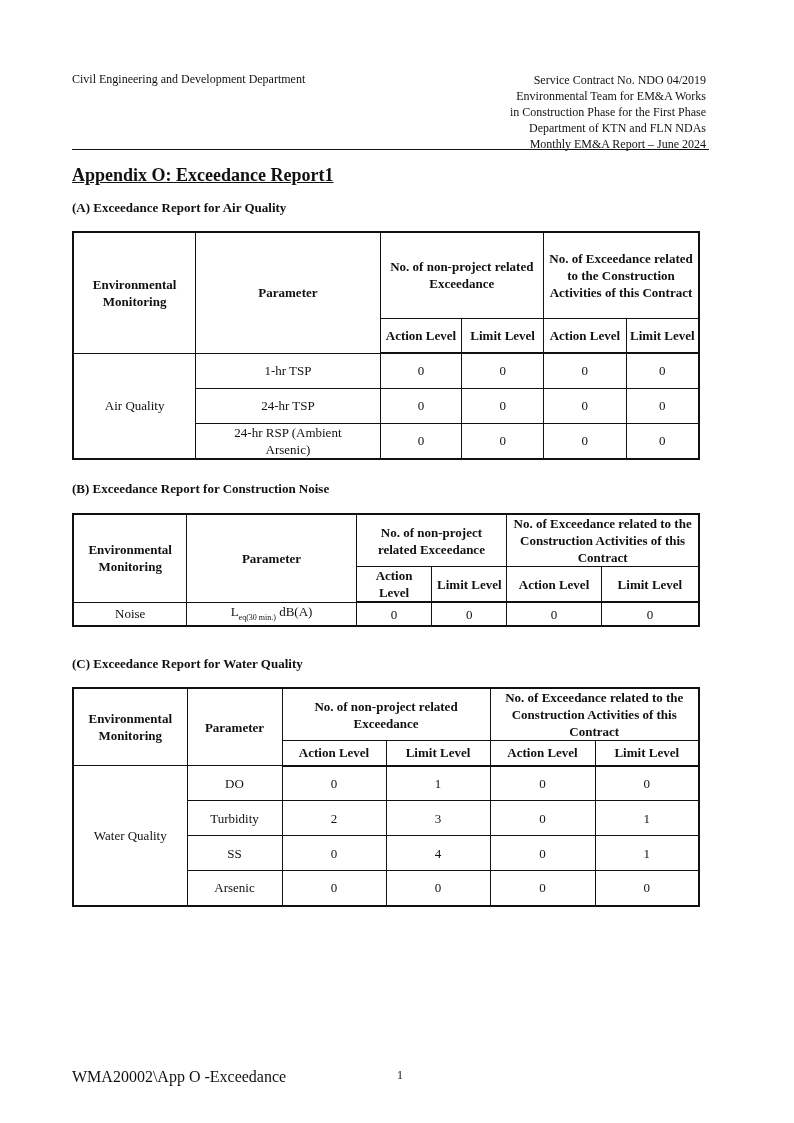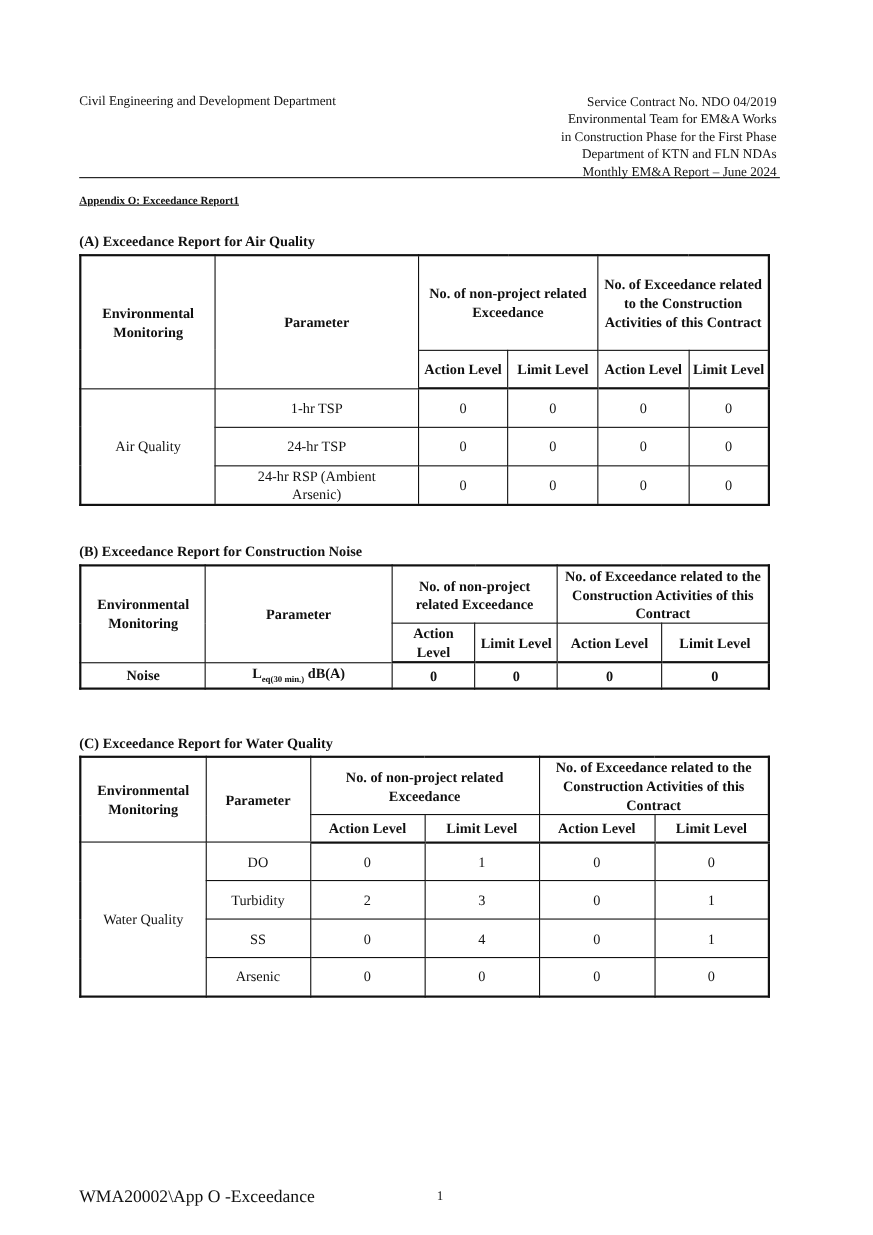--- a/index.html
+++ b/index.html
@@ -1,21 +1,21 @@
 <!DOCTYPE html>
 <html><head>
 <meta charset="utf-8">
 <style>
   html, body { margin:0; padding:0; background:#ffffff; }
   body { width:794px; height:1123px; position:relative; font-family:"Liberation Serif", serif; color:#111; overflow:hidden; }
-  .abs { position:absolute;margin-top:12px; }
+  .abs { position:absolute; }
   .hdr-left { left:72px; top:72px; font-size:12px; }
   .hdr-right { right:88px; top:72px; font-size:12px; text-align:right; line-height:16px; }
   .hdr-rule { left:72px; top:149px; width:637px; height:0; border-top:1.5px solid #111; }
-  .title { left:72px; top:165px; font-size:10px; font-weight:bold; text-decoration:underline; }
+  .title { left:72px; top:165px; font-size:18px; font-weight:bold; text-decoration:underline; }
   .sec { left:72px; font-size:13px; font-weight:bold; }
   table { border-collapse:collapse; position:absolute; left:72px; font-size:13px; }
   td, th { border:1px solid #111; text-align:center; vertical-align:middle; padding:0 3px; line-height:17px; }
   th { font-weight:bold; }
   table.outer { border:2px solid #111; }
   tr.hdr-last th { border-bottom:2px solid #111; }
   .footer-left { left:72px; top:1068px; font-size:16px; }
   .footer-page { left:397px; top:1068px; font-size:12px; }
   sub { font-size:8px; }
 </style>
@@ -98,21 +98,21 @@
     <th rowspan="2">Parameter</th>
     <th colspan="2" style="padding:0 10px;">No. of non-project related Exceedance</th>
     <th colspan="2">No. of Exceedance related to the Construction Activities of this Contract</th>
   </tr>
   <tr style="height:35px;">
     <th style="border-bottom:2px solid #111;">Action Level</th>
     <th style="border-bottom:2px solid #111;">Limit Level</th>
     <th style="border-bottom:2px solid #111;">Action Level</th>
     <th style="border-bottom:2px solid #111;">Limit Level</th>
   </tr>
-  <tr style="height:22px;font-weight:bold;">
+  <tr style="height:22px;">
     <td>Noise</td>
     <td><span>L</span><sub>eq(30 min.)</sub><span> dB(A)</span></td>
     <td>0</td>
     <td>0</td>
     <td>0</td>
     <td>0</td>
   </tr>
 </tbody>
   </table>
 

